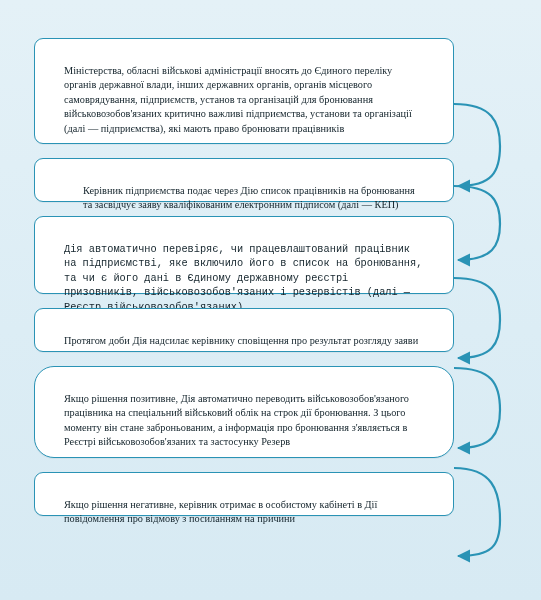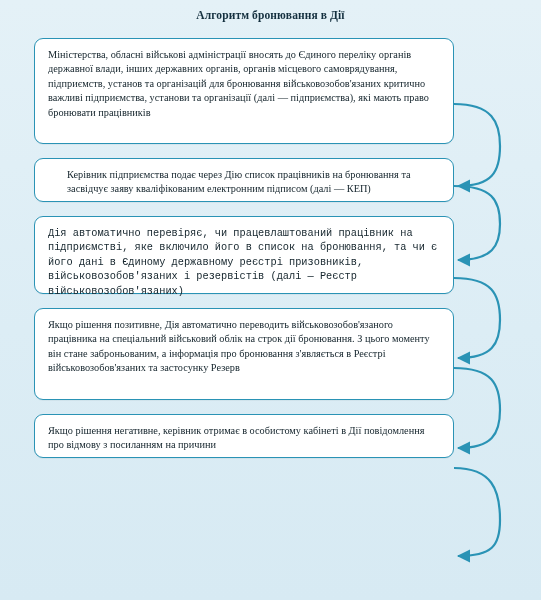--- a/index.html
+++ b/index.html
@@ -44,49 +44,51 @@
     border: 1px solid #2a93b5;
     border-radius: 9px;
     padding: 9px 12px 9px 13px;
     font-size: 10.3px;
     line-height: 14.4px;
     color: #14242c;
     margin-bottom: 14px;
     box-shadow: 0 1px 0 rgba(20,60,80,0.05);
   }
   .step p {
-    margin: 0;
+    margin: 16px;
   }
   .arrows {
     position: absolute;
     top: 38px;
     left: 452px;
     width: 70px;
     height: 540px;
     pointer-events: none;
   }
 </style>
 </head>
 <body>
 
 <div class="page">
 
-  <div class="title">Алгоритм бронювання в Дії</div>
 
   <div class="steps">
     <div class="step" style="height:106px;">
       <p>Міністерства, обласні військові адміністрації вносять до Єдиного переліку органів державної влади, інших державних органів, органів місцевого самоврядування, підприємств, установ та організацій для бронювання військовозобов'язаних критично важливі підприємства, установи та організації (далі — підприємства), які мають право бронювати працівників</p>
     </div>
     <div class="step" style="height:44px;padding-left:32px;">
       <p>Керівник підприємства подає через Дію список працівників на бронювання та засвідчує заяву кваліфікованим електронним підписом (далі — КЕП)</p>
     </div>
     <div class="step" style="height:78px;font-family:Liberation Mono, monospace;">
       <p>Дія автоматично перевіряє, чи працевлаштований працівник на підприємстві, яке включило його в список на бронювання, та чи є його дані в Єдиному державному реєстрі призовників, військовозобов'язаних і резервістів (далі — Реєстр військовозобов'язаних)</p>
     </div>
-    <div class="step" style="height:92px;">
+    <div class="step" style="height:44px;">
+      <p>Протягом доби Дія надсилає керівнику сповіщення про результат розгляду заяви</p>
+    </div>
+    <div class="step" style="height:92px;border-radius:20px;">
       <p>Якщо рішення позитивне, Дія автоматично переводить військовозобов'язаного працівника на спеціальний військовий облік на строк дії бронювання. З цього моменту він стане заброньованим, а інформація про бронювання з'являється в Реєстрі військовозобов'язаних та застосунку Резерв</p>
     </div>
     <div class="step" style="height:44px;">
       <p>Якщо рішення негативне, керівник отримає в особистому кабінеті в Дії повідомлення про відмову з посиланням на причини</p>
     </div>
   </div>
 
   <svg class="arrows" viewBox="0 0 70 540" width="70" height="540">
     <defs>
       <marker id="arrowhead" markerWidth="7" markerHeight="7" refX="5.5" refY="3" orient="auto">

